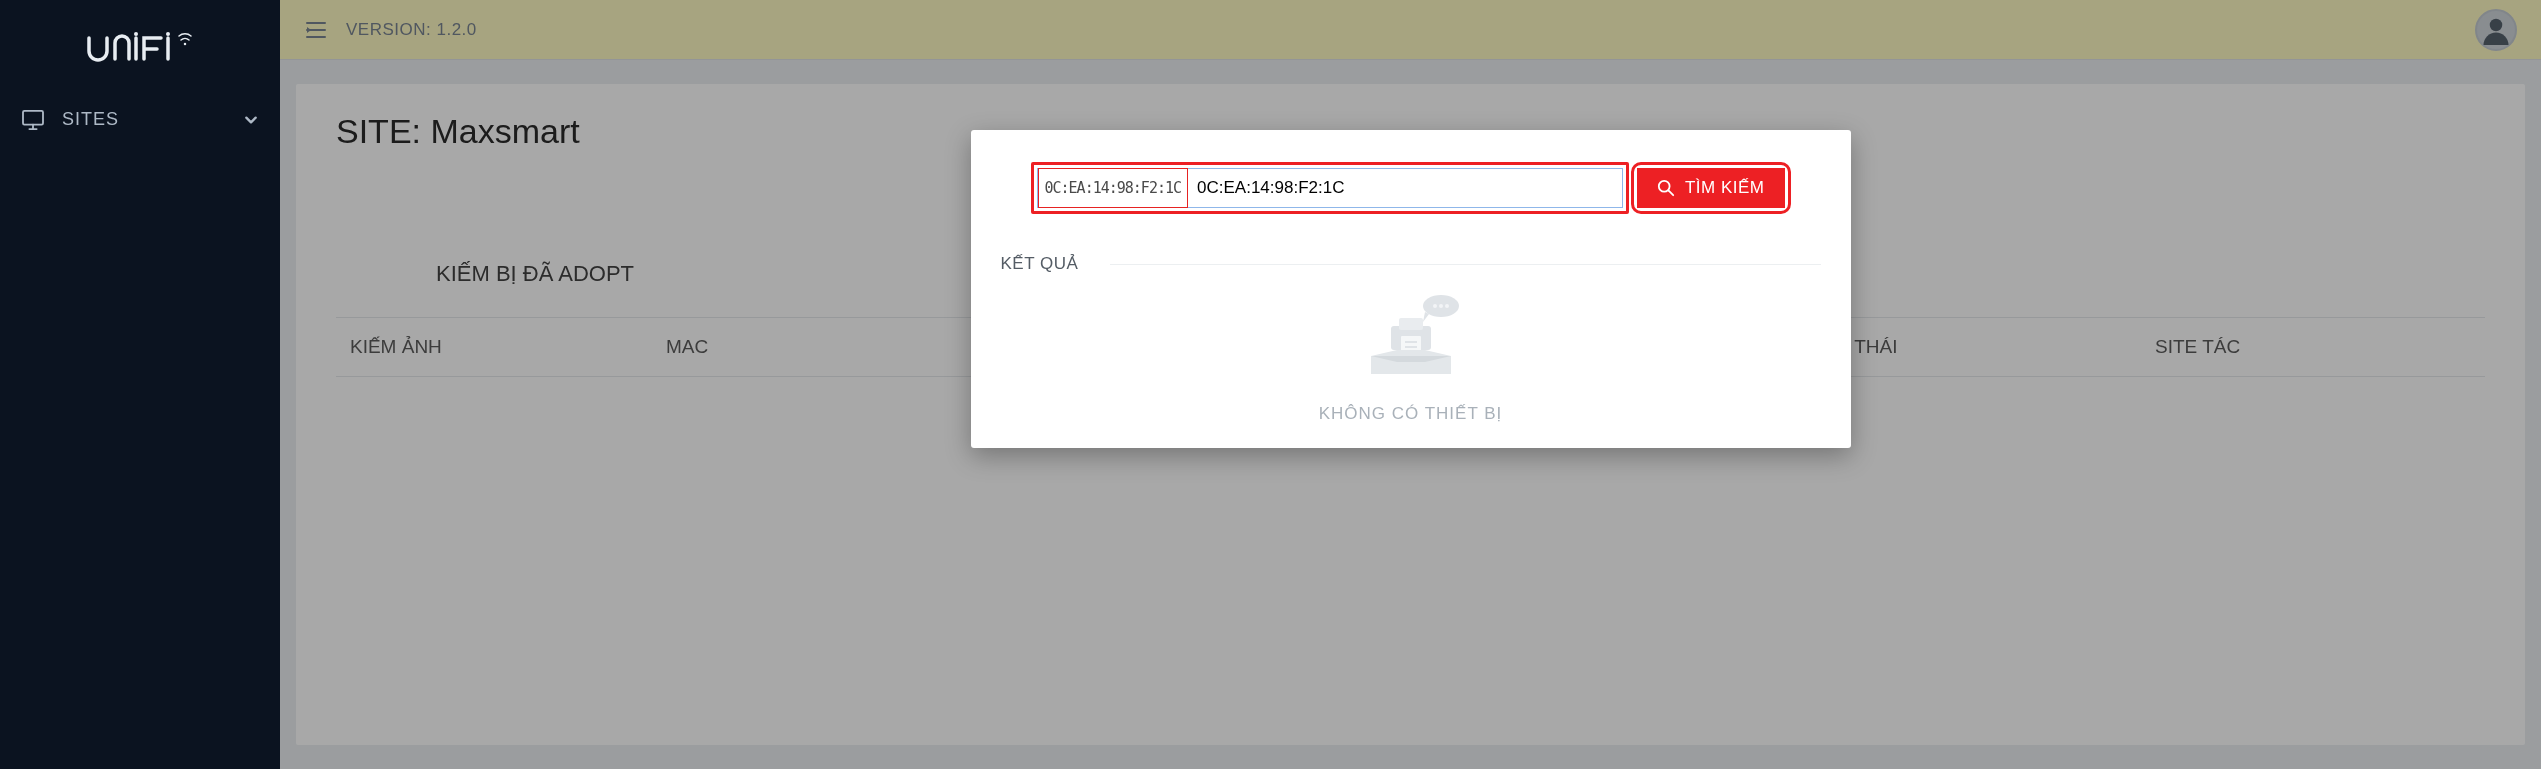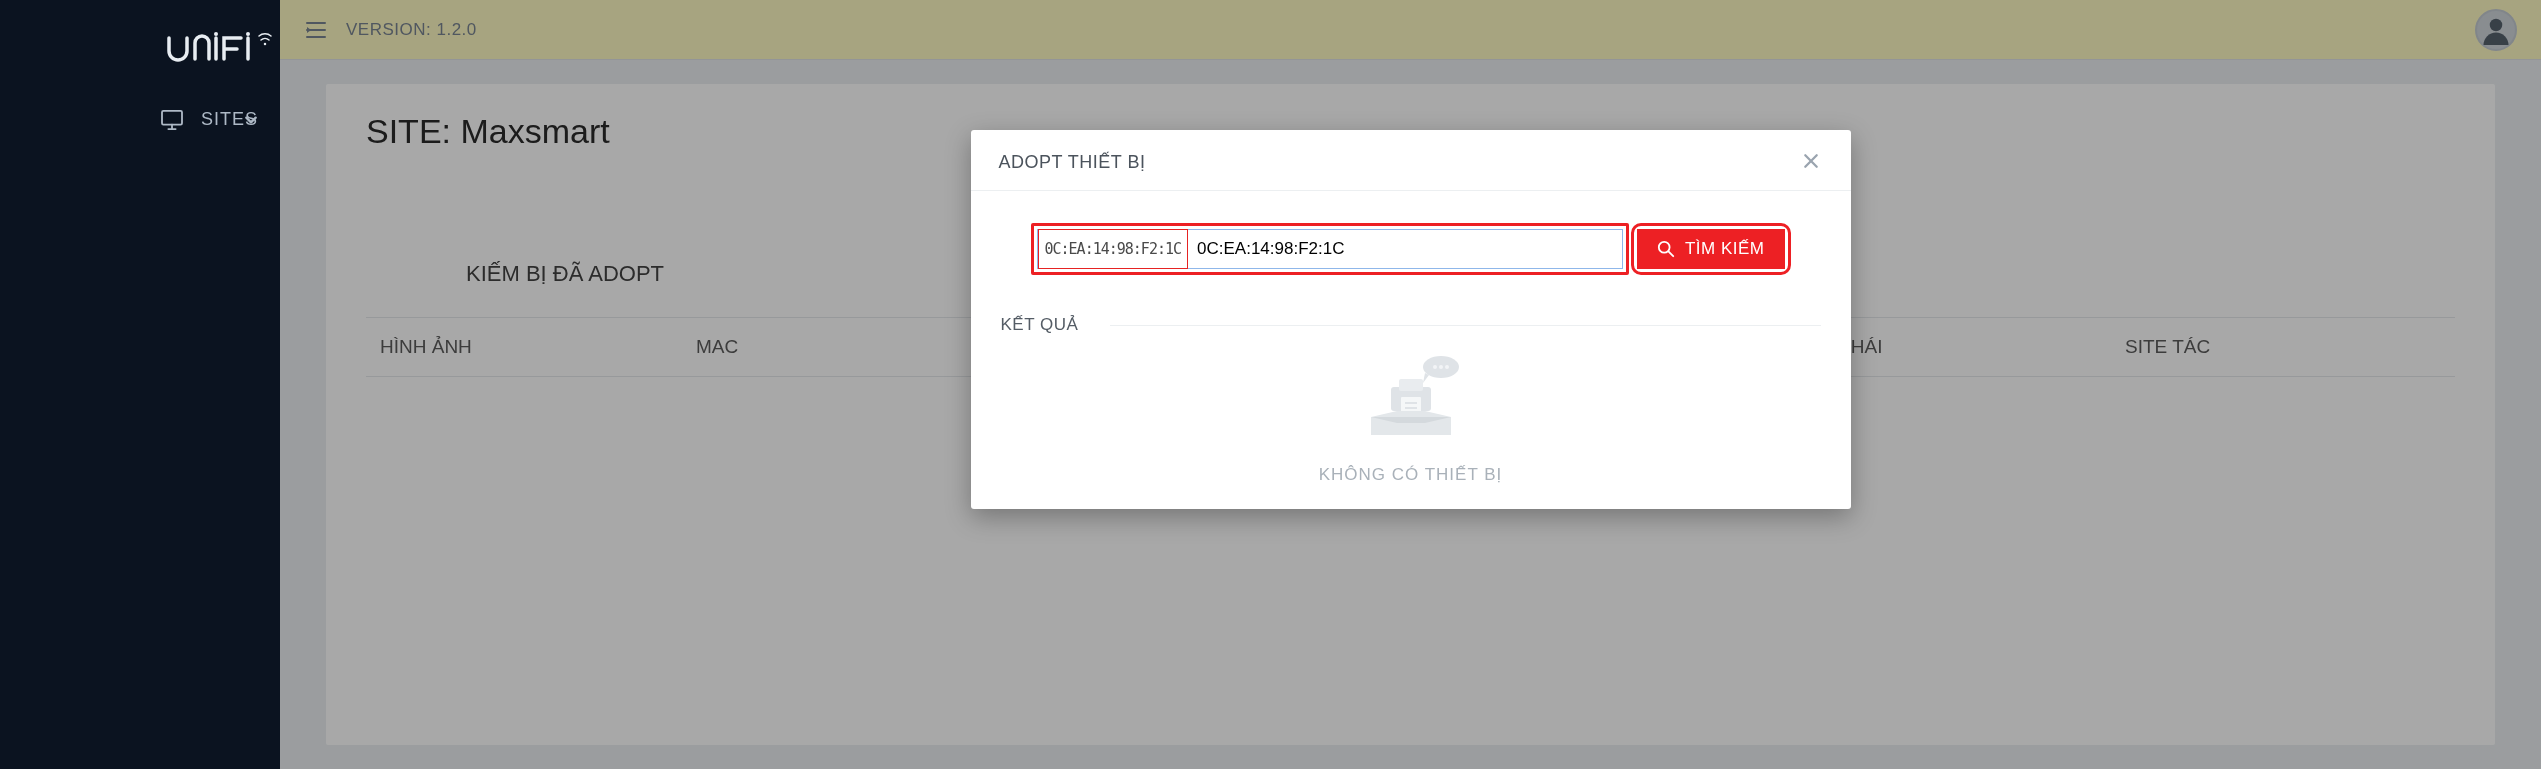--- a/index.html
+++ b/index.html
@@ -9,21 +9,20 @@
   
   .sidebar {
     position: absolute;
     left: 0; top: 0;
     width: 280px;
     height: 100%;
     background: #0b1320;
     color: #c3cdd8;
     display: flex;
     flex-direction: column;
-    align-items: flex-end;
   }
   .logo-wrap {
     height: 95px;
     display: flex;
     align-items: center;
     justify-content: center;
   }
   .logo {
     width: 120px;
     height: 48px;
@@ -82,21 +81,21 @@
     background: #d0d6db;
     display: flex;
     align-items: center;
     justify-content: center;
     border: 2px solid #c4cbd2;
   }
 
   .content {
     position: absolute;
     top: 60px; left: 0; right: 0; bottom: 0;
-    padding: 24px 46px;
+    padding: 24px 16px;
   }
 
   .panel {
     background: #fff;
     width: 100%;
     height: 100%;
     padding: 28px 40px;
     border-radius: 2px;
   }
   .panel h1 {
@@ -326,41 +325,33 @@
     </div>
   </div>
 
   <div class="content">
     <div class="panel">
       <h1>SITE: Maxsmart</h1>
 
       <div class="section-title">KIẾM BỊ ĐÃ ADOPT</div>
 
       <div class="table-head">
-        <div class="col first">HÌNH ẢNH</div>
+        <div class="col first">KIẾM ẢNH</div>
         <div class="col">MAC</div>
         <div class="col"></div>
         <div class="col"></div>
         <div class="col">TRẠNG THÁI</div>
         <div class="col last">SITE TÁC</div>
       </div>
     </div>
   </div>
 
   <div class="overlay"></div>
 
   <div class="modal">
-    <div class="modal-header">
-      <span class="modal-title">ADOPT THIẾT BỊ</span>
-      <span class="close-btn">
-        <svg width="16" height="16" viewBox="0 0 14 14">
-          <path d="M2 2 L12 12 M12 2 L2 12" stroke="#9aa4af" stroke-width="2" stroke-linecap="round"></path>
-        </svg>
-      </span>
-    </div>
 
     <div class="search-row">
       <div class="search-container">
         <div class="search-input-wrap">
           <span class="ghost-input">0C:EA:14:98:F2:1C</span>
           <input type="text" value="0C:EA:14:98:F2:1C" style="">
         </div>
       </div>
       <div class="search-btn-container">
         <button class="search-btn">

